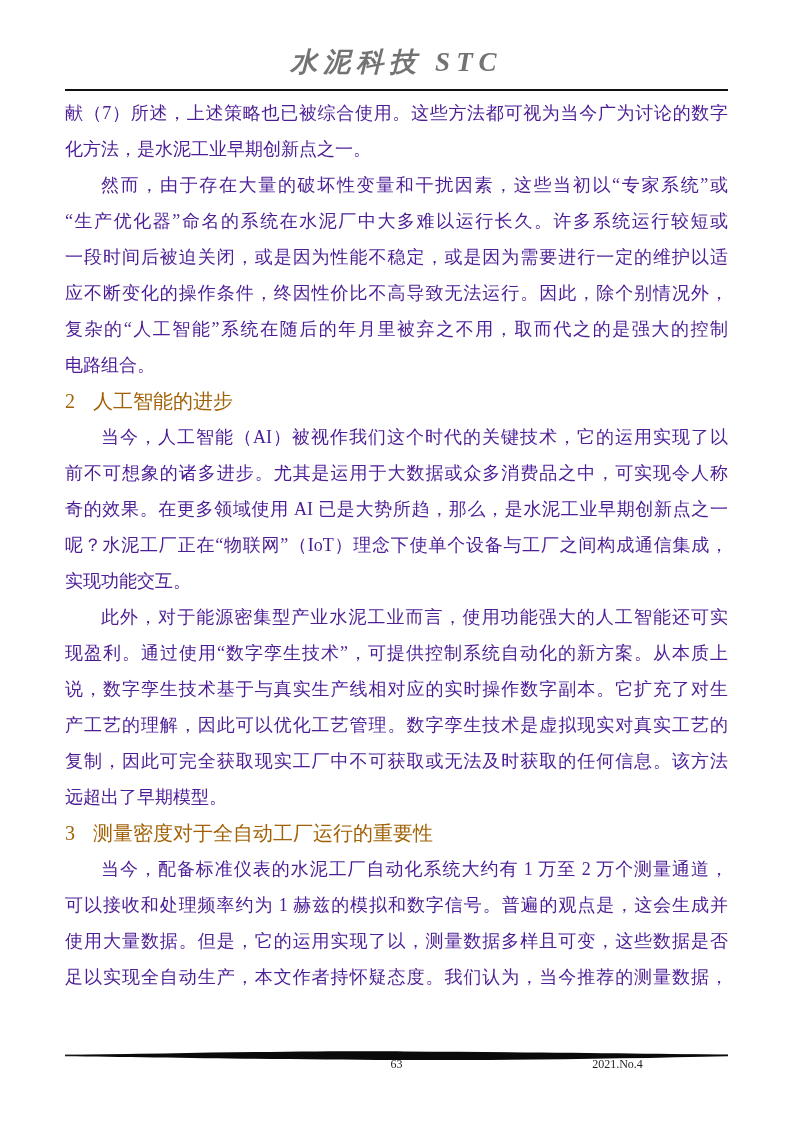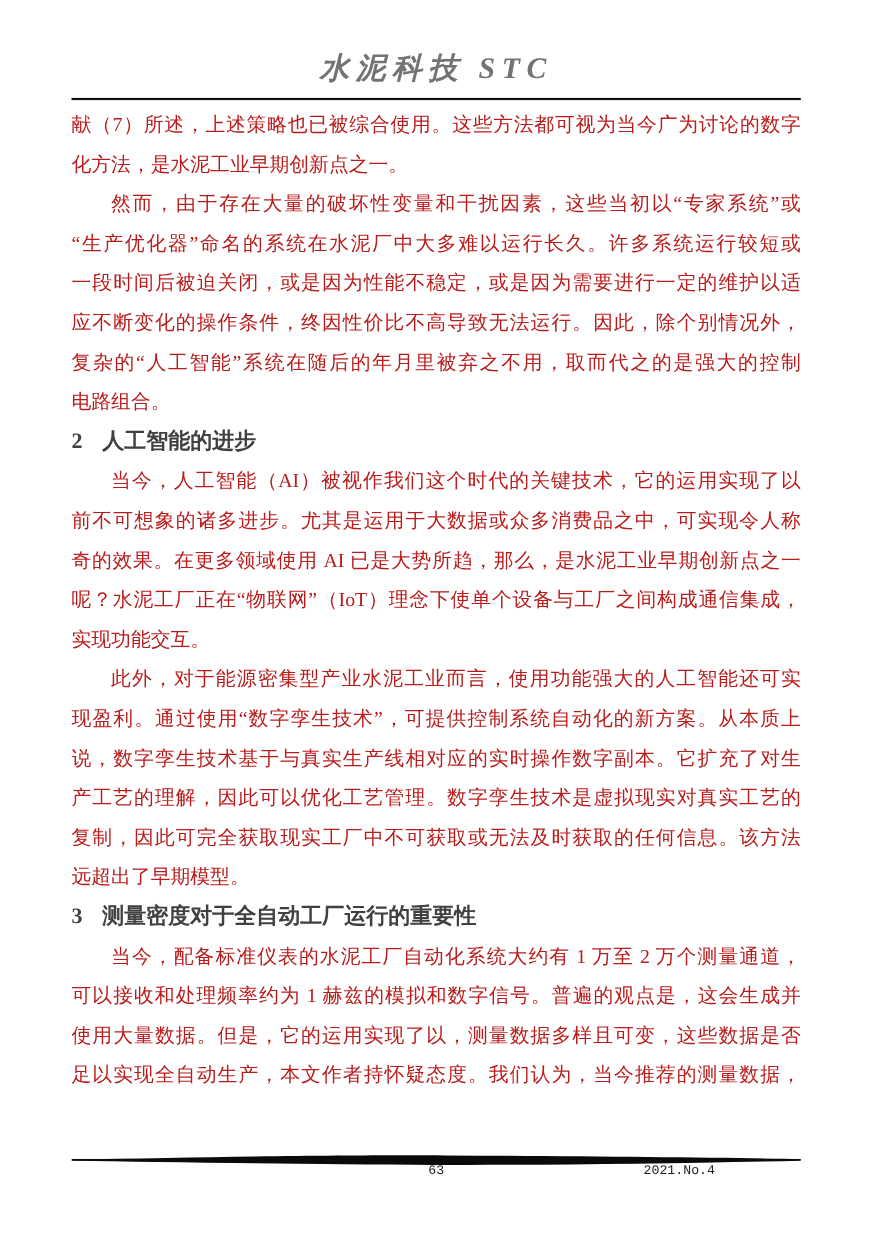--- a/index.html
+++ b/index.html
@@ -46,50 +46,50 @@
     width: 663px;
   }
   .line {
     height: 36px;
     line-height: 36px;
     font-size: 18px;
     text-align: justify;
     text-align-last: justify;
     text-justify: inter-character;
     overflow: hidden;
-    color: #b91c1c;
+    color: #4c1d95;
   }
   .line.indent { text-indent: 2em; }
   .line.end { text-align-last: left; }
   .heading {
     height: 36px;
     line-height: 37px;
     font-size: 20px;
-    font-weight: bold;
+    font-weight: normal;
     font-family: "Liberation Sans", "DejaVu Sans", sans-serif;
-    color: #404040;
+    color: #a16207;
     white-space: nowrap;
   }
   .heading .h-num { margin-right: 18px; font-family: "Liberation Serif", "DejaVu Serif", serif; }
   
   .footer-bar {
     position: absolute;
     top: 1047px;
     left: 65px;
     width: 663px;
     height: 10px;
   }
   .footer-row {
     position: absolute;
     top: 1057px;
     left: 65px;
     width: 663px;
     display: flex;
     align-items: flex-start;
-    font-family: Liberation Mono, monospace;
+    font-family: Liberation Serif, serif;
     font-size: 12px;
     color: #1e1e1e;
   }
   .footer-cell { flex: 1 1 0; }
   .footer-cell.center { text-align: center; }
   .footer-cell.right { text-align: center; }
 </style>
 </head>
 <body>
 

